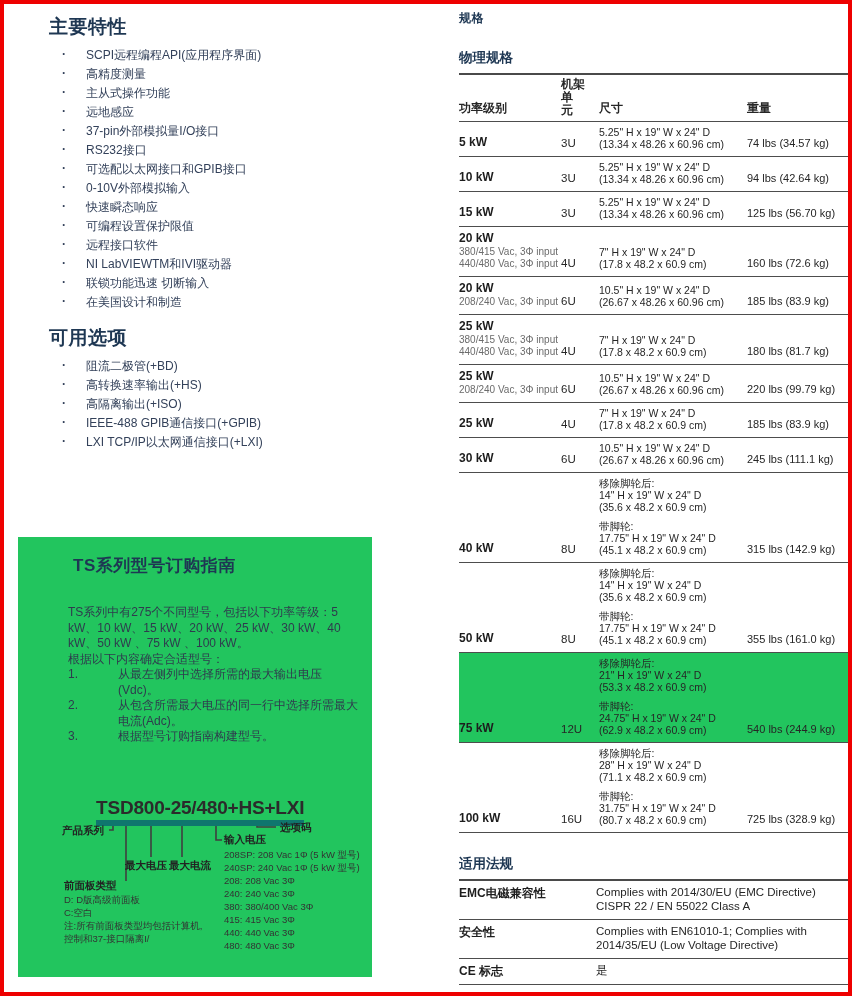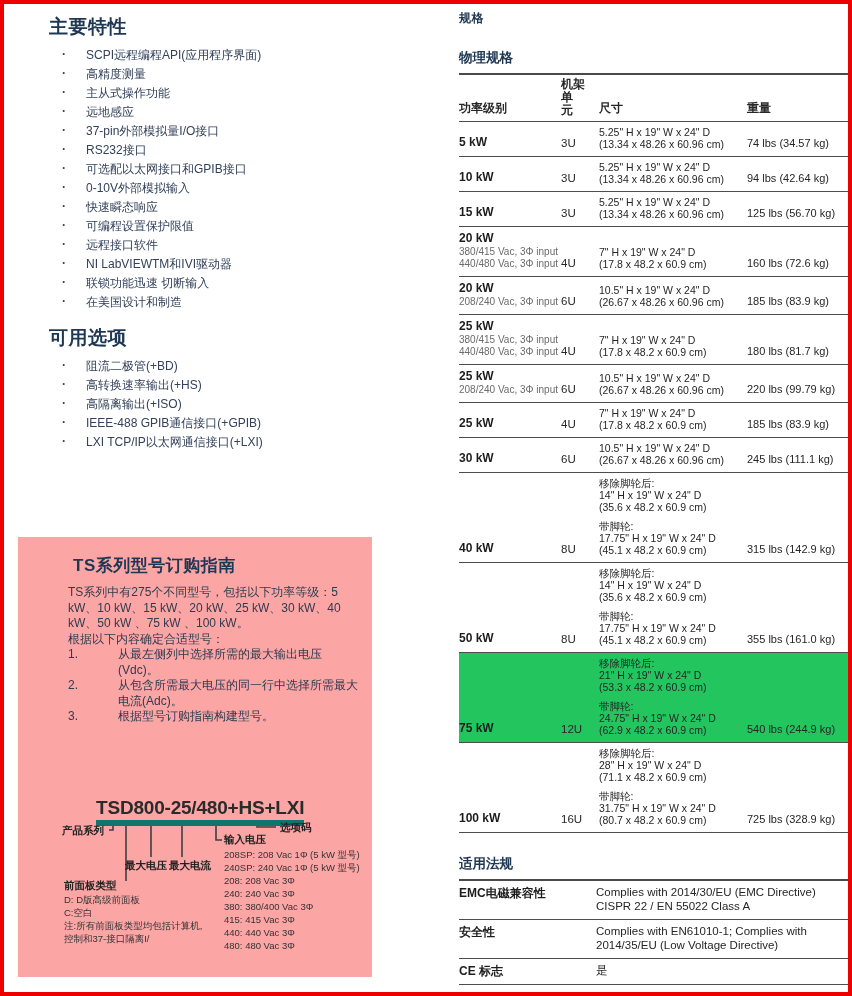--- a/index.html
+++ b/index.html
@@ -15,24 +15,24 @@
   .h-major { font-size:19px; font-weight:bold; color:#1e3753; letter-spacing:0.5px; }
   .feat-list { list-style:none; margin-top:9px; }
   .feat-list li { position:relative; padding-left:37px; font-size:12px; line-height:13px;
                   margin-bottom:6px; color:#33415a; font-weight:500; }
   .feat-list li::before { content:"·"; position:absolute; left:13px; top:-1px;
                   font-weight:bold; color:#33415a; }
   .h-options { margin-top:16px; }
 
   
   .order-box { position:absolute; left:14px; top:533px; width:354px; height:440px;
-               background:#fca5a5; }
+               background:#22c55e; }
   .order-title { position:absolute; left:55px; top:17px; font-size:17px; font-weight:bold;
                  color:#1e3753; letter-spacing:0.5px; }
-  .order-body { position:absolute; left:50px; top:48px; width:292px; color:#2f3b4e;
+  .order-body { position:absolute; left:50px; top:68px; width:292px; color:#2f3b4e;
                 font-size:12px; line-height:15.5px; }
   .order-steps { list-style:none; }
   .order-steps li { display:flex; }
   .step-num { width:50px; flex:0 0 50px; }
   .step-text { flex:1; }
 
   .diagram { position:absolute; left:0; top:0; width:354px; height:440px; }
   .diagram svg { position:absolute; left:0; top:0; pointer-events:none; }
   .model-code { position:absolute; left:78px; top:260px; font-size:19px; font-weight:bold;
                 color:#2b2b2b; letter-spacing:-0.2px; border-bottom:6px solid #0f766e;

